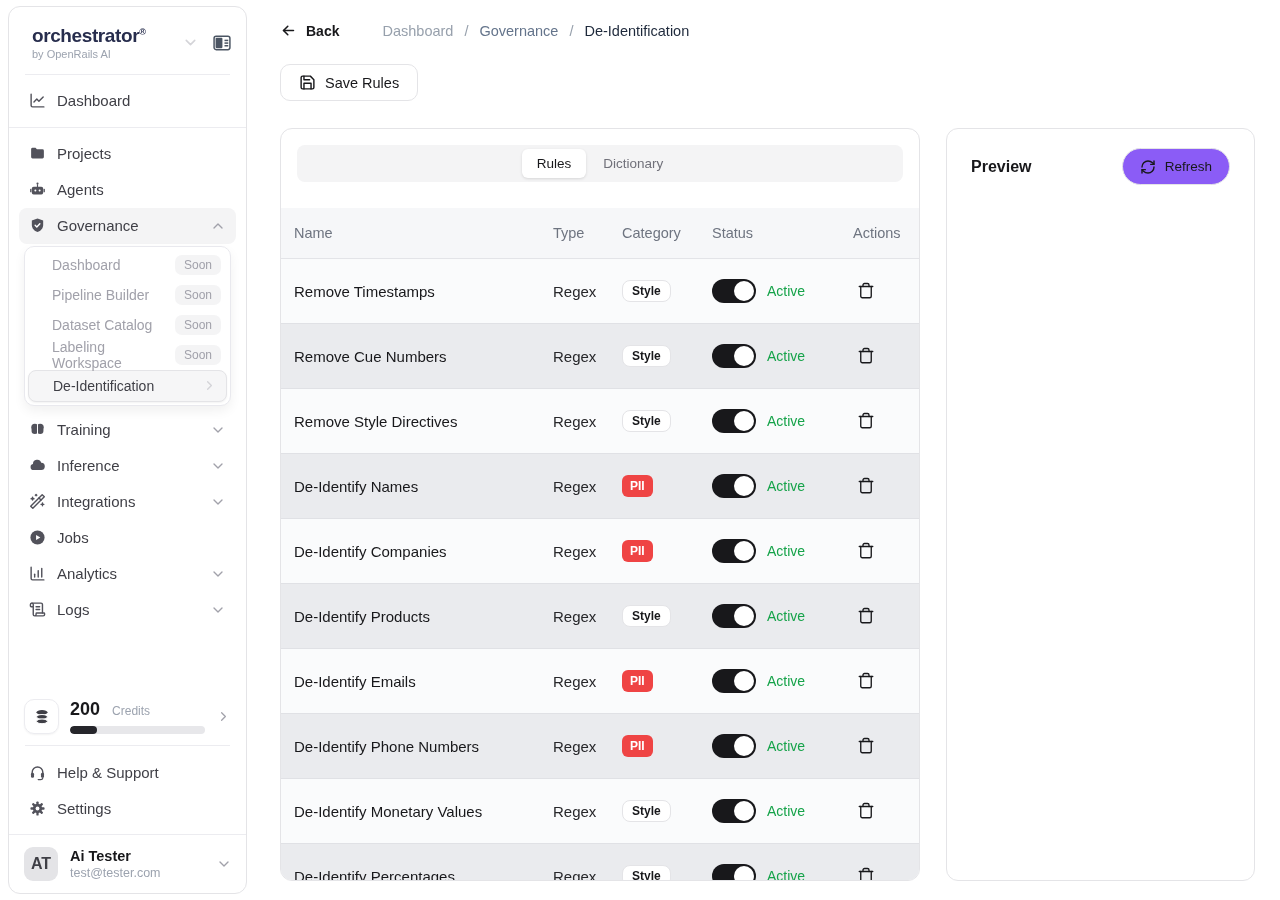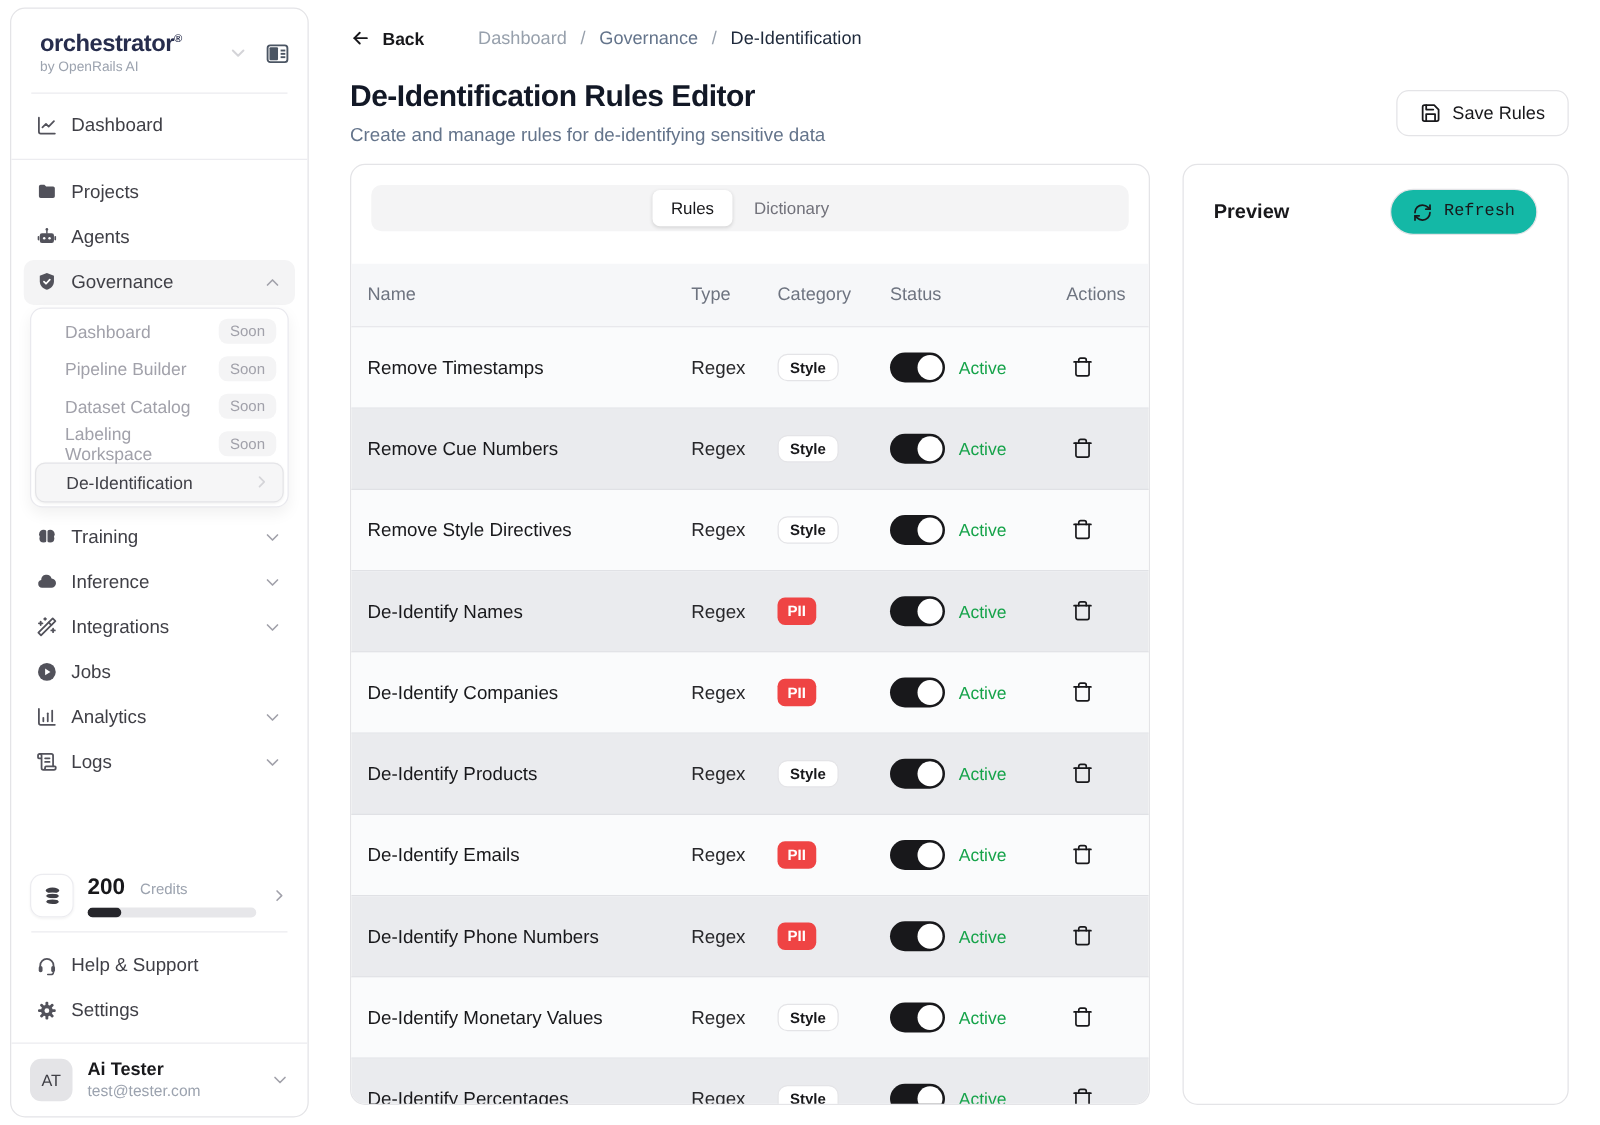--- a/index.html
+++ b/index.html
@@ -42,43 +42,43 @@
   .sidebar-bottom{margin-top:auto}
   .credits{display:flex;align-items:center;gap:11px;padding:9px 15px 11px 15px}
   .coin-card{width:35px;height:35px;border:1px solid #ececf0;border-radius:10px;display:grid;
     place-items:center;box-shadow:0 1px 2px rgba(0,0,0,.05);flex:none;cursor:pointer}
   .credit-info{flex:1}
   .credit-line{font-size:12px;color:#9ca3af}
   .credit-line b{font-size:18px;color:var(--ink);font-weight:800;margin-right:12px}
   .bar{height:8px;border-radius:5px;background:#e7e7ea;margin-top:6px;overflow:hidden}
   .bar-fill{height:100%;background:#26262b;border-radius:5px}
   .user-row{border-top:1px solid #ececf0;display:flex;align-items:center;gap:12px;padding:12px 14px 12px 15px;cursor:pointer}
-  .avatar{width:34px;height:34px;border-radius:9px;background:#e4e4e7;color:#3f3f46;font-weight:400;
-    font-size:13px;display:grid;place-items:center;flex:none}
+  .avatar{width:34px;height:34px;border-radius:9px;background:#e4e4e7;color:#3f3f46;font-weight:700;
+    font-size:16px;display:grid;place-items:center;flex:none}
   .user-meta{flex:1;min-width:0}
   .user-name{font-size:14.5px;font-weight:700;color:var(--ink)}
   .user-email{font-size:12.5px;color:#9ca3af;margin-top:2px}
 
   
   .main{flex:1;padding:22px 25px 0 33px;min-width:0}
   .topbar{display:flex;align-items:center;gap:43px}
   .back-btn{display:flex;align-items:center;gap:9px;font-size:14px;font-weight:600;color:var(--ink);
     background:none;border:none;font-family:Liberation Sans, sans-serif;cursor:pointer}
   .crumbs{display:flex;align-items:center;gap:11px;font-size:14.5px}
   .crumb-dim{color:var(--crumb-dim);cursor:pointer}
   .crumb-sep{color:var(--crumb-dim)}
   .crumb-link{color:var(--crumb-link);cursor:pointer}
   .crumb-cur{color:#1e293b}
   .page-head{display:flex;align-items:center;justify-content:space-between;margin-top:25px}
   .page-title{font-size:24px;font-weight:800;color:#121826;letter-spacing:-.4px}
   .page-sub{font-size:15px;color:var(--crumb-link);margin-top:8px}
   .save-btn{height:37px;padding:0 18px;border:1px solid var(--border);border-radius:10px;background:#fff;
     display:flex;align-items:center;gap:9px;font-size:14.5px;color:var(--ink);font-family:inherit;cursor:pointer}
 
-  .content{display:flex;gap:26px;margin-top:14px;align-items:flex-start}
+  .content{display:flex;gap:26px;margin-top:27px;align-items:flex-start}
   .rules-card{width:640px;height:753px;border:1px solid var(--border);border-radius:12px;background:#fff;
     overflow:hidden;flex:none}
   .tabwrap{padding:16px 16px 0}
   .tabstrip{height:37px;background:var(--strip);border-radius:8px;display:flex;align-items:center;
     justify-content:center;gap:2px;padding:3px}
   .tab{padding:7px 15px;font-size:13.5px;color:var(--gray);border-radius:6px;background:none;border:none;
     font-family:inherit;cursor:pointer}
   .tab.active{background:#fff;color:var(--ink);font-weight:500;box-shadow:0 1px 3px rgba(0,0,0,.12)}
 
   .table{margin-top:26px}
@@ -97,22 +97,22 @@
     cursor:pointer;flex:none}
   .toggle .knob{position:absolute;top:2px;right:2px;width:20px;height:20px;border-radius:50%;background:#fff}
   .status-label{font-size:14px;color:var(--green)}
   .cell-actions{display:flex;padding-left:18px}
   .trash-btn{background:none;border:none;cursor:pointer;padding:4px}
 
   .preview-card{flex:1;height:753px;border:1px solid var(--border);border-radius:12px;background:#fff;
     padding:19px 24px}
   .preview-head{display:flex;align-items:center;justify-content:space-between}
   .preview-title{font-size:16px;font-weight:600;color:var(--ink)}
-  .refresh-btn{height:37px;padding:0 17px;border:1px solid var(--border);border-radius:999px;background:#14b8a6;
-    display:flex;align-items:center;gap:9px;font-size:13.5px;color:var(--ink);font-family:Liberation Mono, monospace;cursor:pointer}
+  .refresh-btn{height:37px;padding:0 17px;border:1px solid var(--border);border-radius:999px;background:#8b5cf6;
+    display:flex;align-items:center;gap:9px;font-size:13.5px;color:var(--ink);font-family:Liberation Sans, sans-serif;cursor:pointer}
 </style>
 </head>
 <body>
 
 <aside class="sidebar">
   <div class="logo-row">
     <div class="brand-block">
       <div class="brand"><span>orchestrator</span><sup>®</sup></div>
       <div class="byline">by OpenRails AI</div>
     </div>
@@ -387,24 +387,20 @@
     <nav class="crumbs">
       <span class="crumb-dim">Dashboard</span>
       <span class="crumb-sep">/</span>
       <span class="crumb-link">Governance</span>
       <span class="crumb-sep">/</span>
       <span class="crumb-cur">De-Identification</span>
     </nav>
   </div>
 
   <div class="page-head">
-    <div>
-      <h1 class="page-title">De-Identification Rules Editor</h1>
-      <p class="page-sub">Create and manage rules for de-identifying sensitive data</p>
-    </div>
     <button class="save-btn">
       <span>
           <svg width="17" height="17" viewBox="0 0 24 24" fill="none" stroke="#18181b" stroke-width="2" stroke-linecap="round" stroke-linejoin="round">
             <path d="M19 21H5a2 2 0 0 1-2-2V5a2 2 0 0 1 2-2h11l5 5v11a2 2 0 0 1-2 2z"></path>
             <path d="M17 21v-8H7v8"></path>
             <path d="M7 3v5h8"></path>
           </svg>
         </span>
       <span>Save Rules</span>
     </button>

